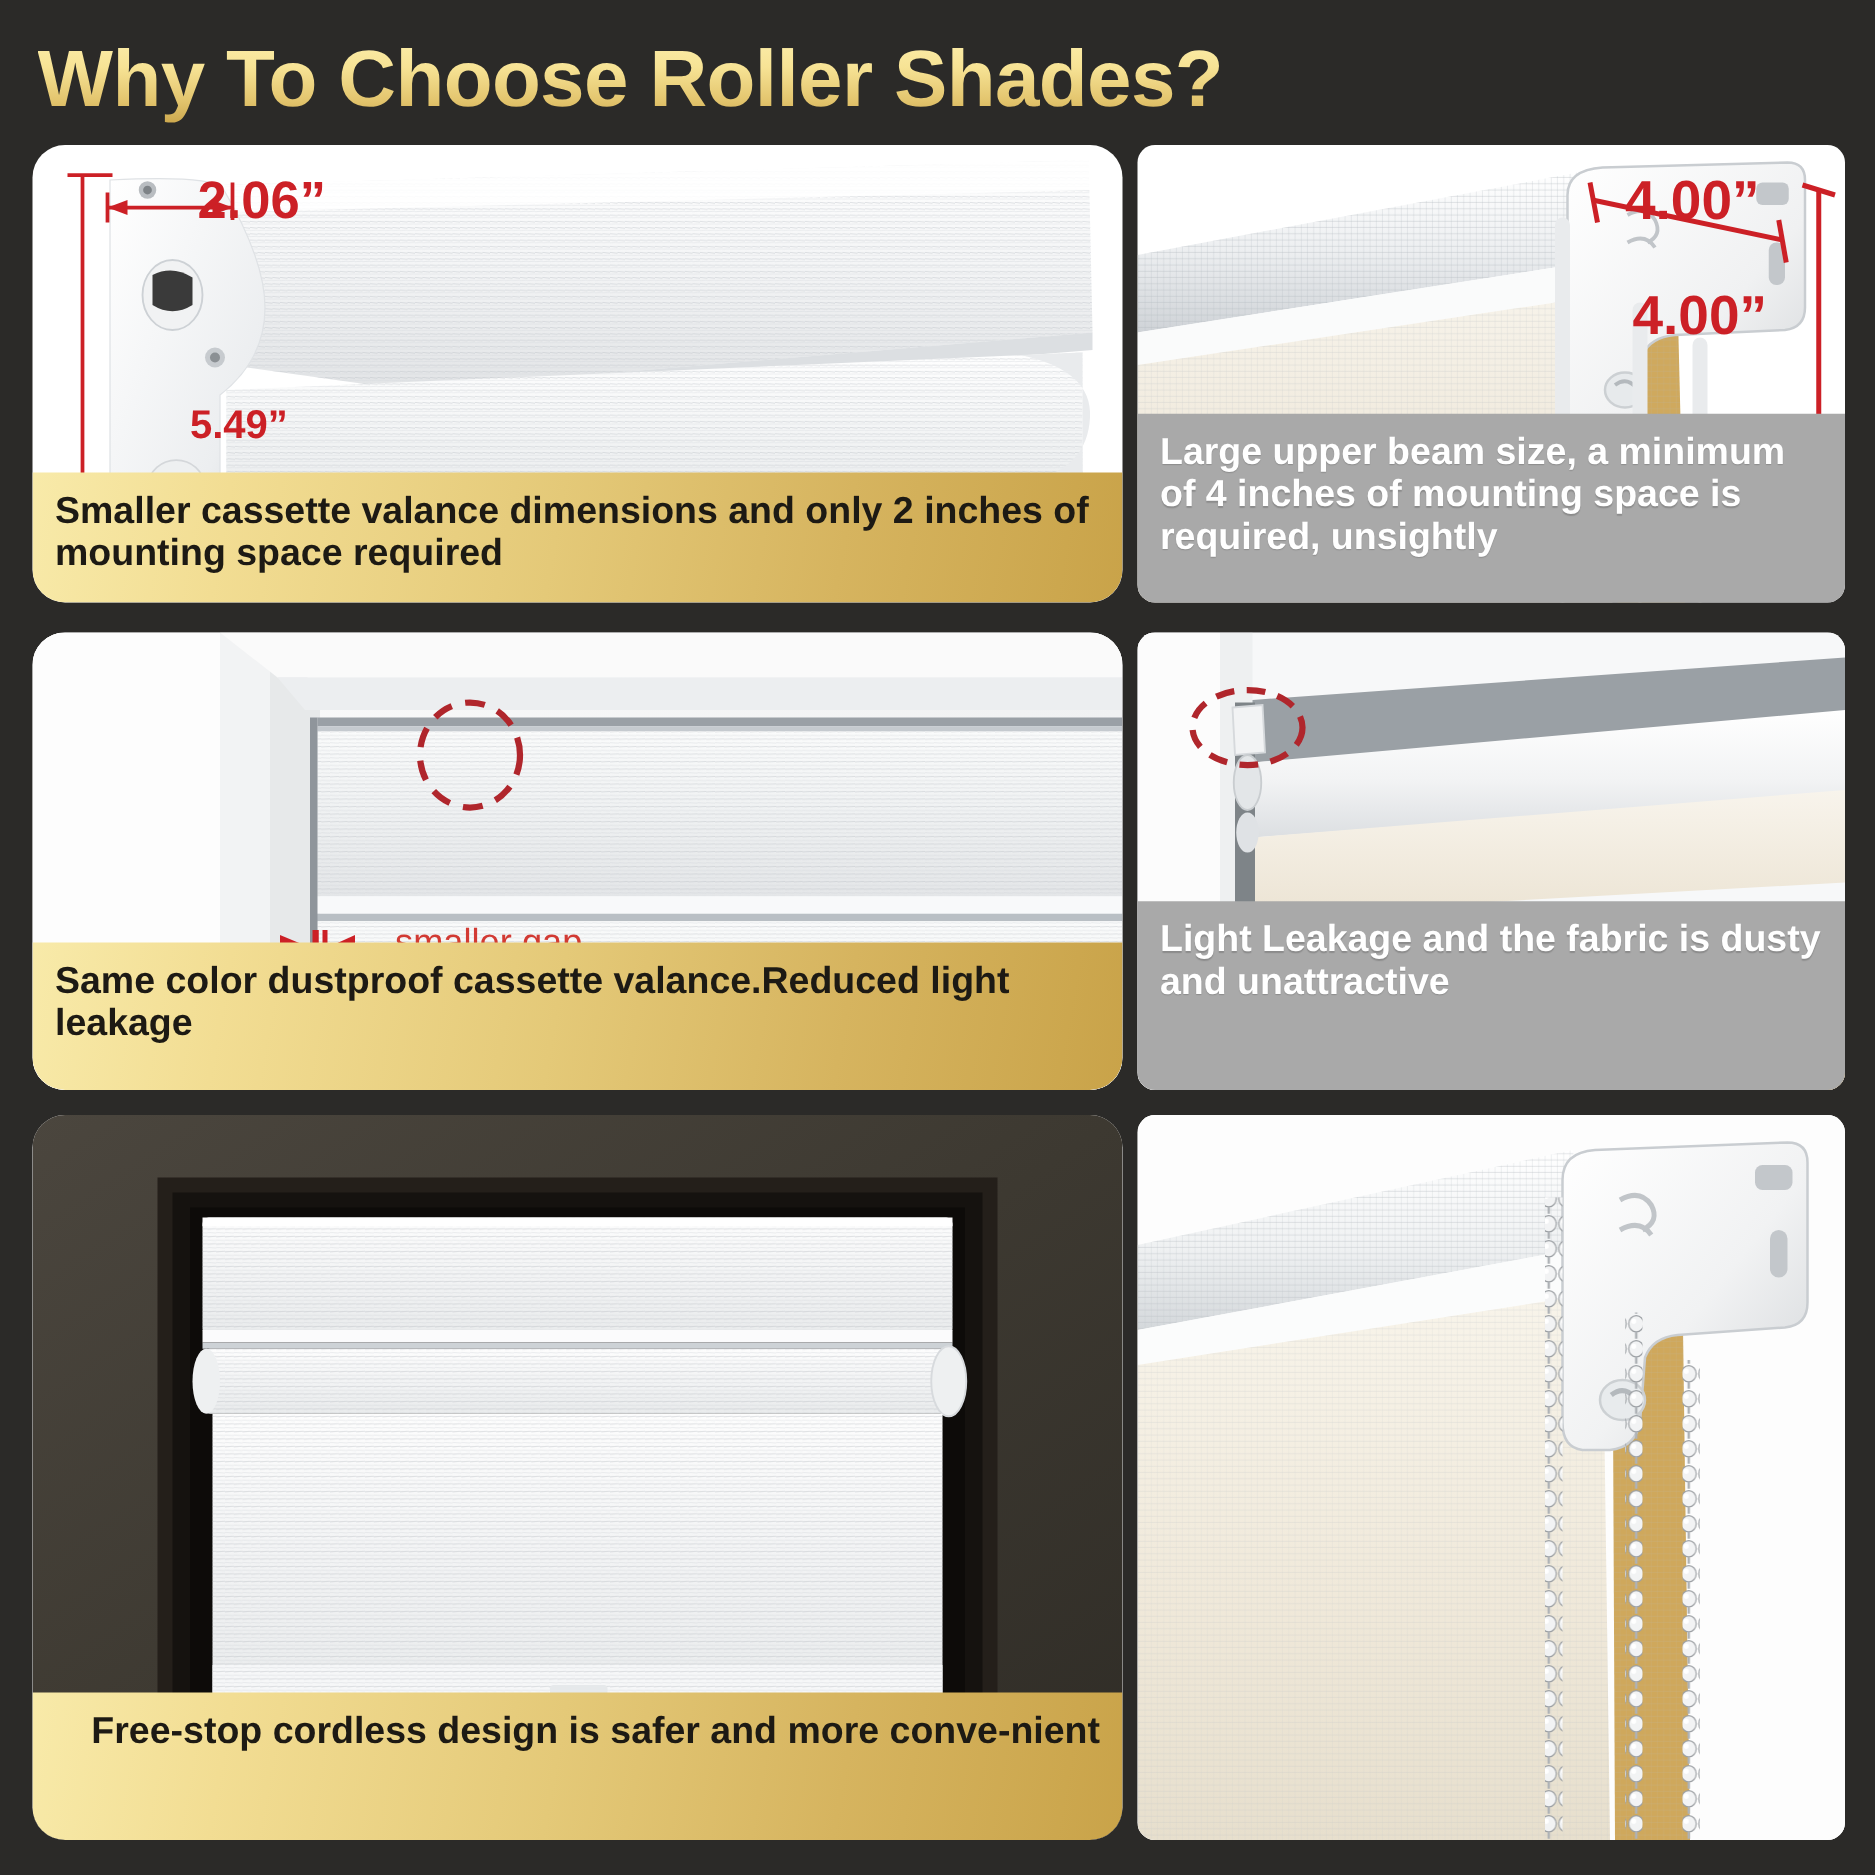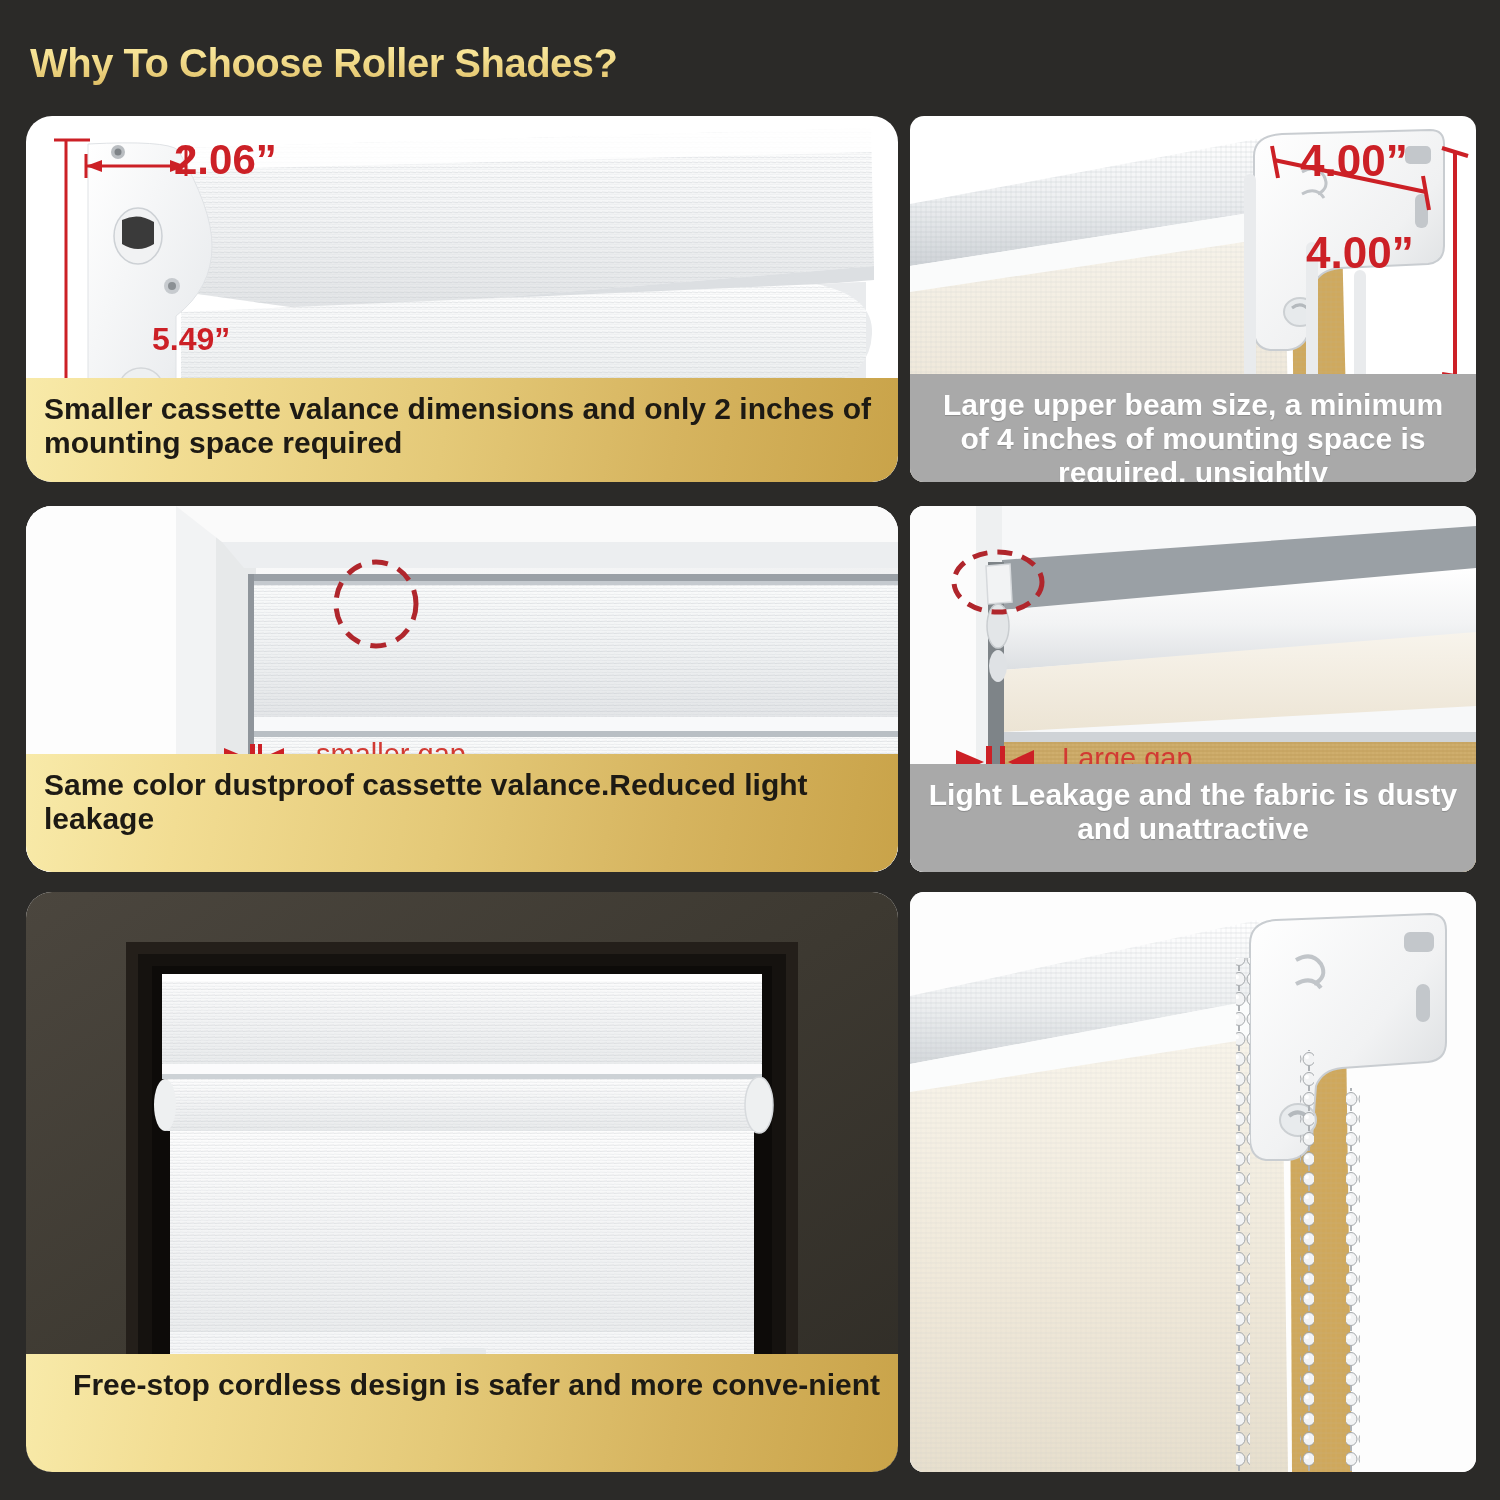--- a/index.html
+++ b/index.html
@@ -7,21 +7,21 @@
   body{
     background:#2b2a28;
     font-family:"Liberation Sans", sans-serif;
     overflow:hidden;
     position:relative;
   }
 
   
   #page-title{
     position:absolute; left:30px; top:24px; width:1100px; height:78px;
-    font-size:40px; font-weight:bold; letter-spacing:-0.5px; line-height:78px;
+    font-size:64px; font-weight:bold; letter-spacing:-0.5px; line-height:78px;
     background:linear-gradient(180deg,#fdf0b0 0%,#f7e395 38%,#e3c56e 72%,#c9a348 100%);
     -webkit-background-clip:text; background-clip:text; color:transparent;
     -webkit-text-fill-color:transparent;
     text-shadow:none; white-space:nowrap;
   }
 
   
   .panel{ position:absolute; overflow:hidden; background:#fff; }
   .panel.left{ border-radius:26px; }
   .panel.right{ border-radius:14px; }
@@ -45,21 +45,21 @@
     background:linear-gradient(100deg,#f8eaa9 0%,#f2dd93 18%,#e4c978 48%,#d6b45f 74%,#c9a349 100%);
     color:#1d1a14;
     border-radius:0 0 26px 26px;
     height:104px;
   }
   .cap.gold.tall{ height:118px; }
   .cap.gray{
     background:#a9a9a9; color:#ffffff; height:104px;
     text-shadow:0 1px 1px rgba(0,0,0,.18);
   }
-  .cap.gray.tall{ height:108px;text-align:center; }
+  .cap.gray.tall{ height:151px; }
   .cap.gold.bl{ height:118px; }
 
   
   .dim{
     position:absolute; color:#cc2026; font-weight:bold;
     font-family:"Liberation Sans", sans-serif; white-space:nowrap;
   }
   .gaplabel{
     position:absolute; color:#d23a33; font-weight:normal;
     font-size:29px; white-space:nowrap;
@@ -129,21 +129,21 @@
 
         <line x1="60" y1="50" x2="160" y2="50"></line>
         <line x1="60" y1="38" x2="60" y2="62"></line>
         <line x1="160" y1="30" x2="160" y2="60"></line>
       </g>
       <polygon points="60,50 76,44 76,56" fill="#cc2026"></polygon>
       <polygon points="160,50 144,44 144,56" fill="#cc2026"></polygon>
     </svg>
 
     <div class="dim" style="left:126px; top:205px; font-size:32px;">5.49”</div>
-    <div class="dim" style="left:132px; top:20px; font-size:42px;margin-left:16px;">2.06”</div>
+    <div class="dim" style="left:132px; top:20px; font-size:42px;">2.06”</div>
   </div>
 
   <div class="cap gold">Smaller cassette valance dimensions and only 2 inches of mounting space required</div>
 </div>
 
 <div class="panel right p-tr">
   <div class="art">
     <svg viewBox="0 0 566 366" width="566" height="366" preserveAspectRatio="none">
       <defs>
         <linearGradient id="trTube" x1="0" y1="0" x2="0" y2="1">

